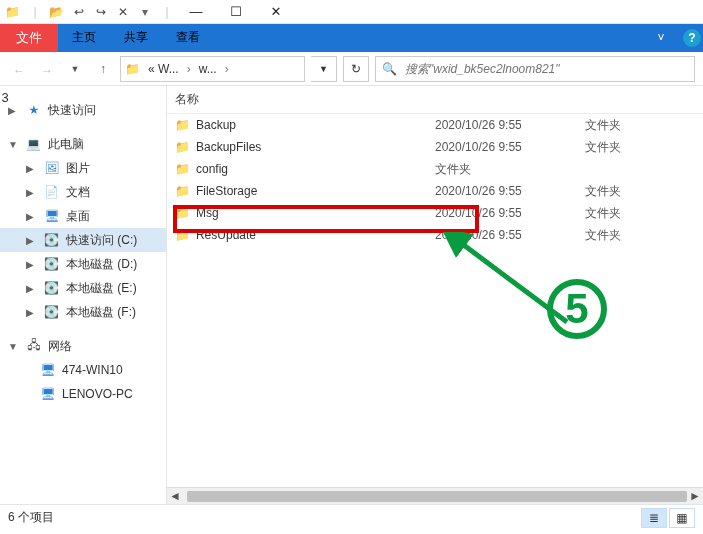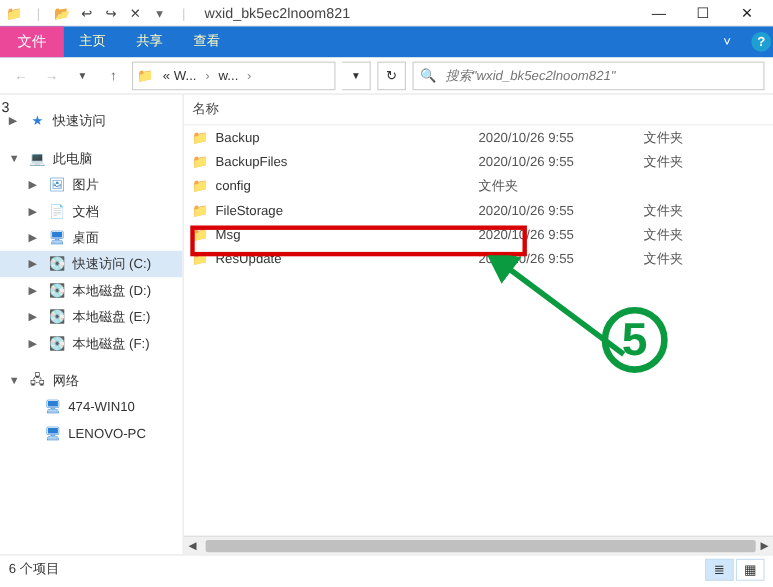--- a/index.html
+++ b/index.html
@@ -34,42 +34,42 @@
   .ribbon {
     display: flex;
     align-items:center;
     height: 28px;
     background: #fff;
     color:#333;
     border-bottom:1px solid #e0e0e0;
     position:relative;
   }
   .ribbon .file-tab {
-    background:#ec4899;
+    background:#ef4444;
     color:#fff;
     padding:0 16px;
     height:28px;
     display:flex;align-items:center;
     font-size:13px;
   }
   .ribbon .tab {
     padding:0 14px;
     height:28px;
     display:flex;align-items:center;
     color:#fff;
     background:#1e74d2;
   }
   .ribbon-bar {
     background:#1e74d2;
     display:flex;
     align-items:center;
     width:100%;
     height:28px;
   }
-  .ribbon .tab.plain { background:transparent; color:#fef9c3; }
+  .ribbon .tab.plain { background:transparent; color:#000000; }
   .ribbon .expand, .ribbon .help {
     position:absolute; top:0; height:28px; width:28px;
     display:flex;align-items:center;justify-content:center;
     color:#fff;
   }
   .ribbon .expand { right:28px; }
   .ribbon .help { right:2px; background:#1e9fd2; border-radius:50%; width:18px; height:18px; top:5px; font-size:12px; font-weight:bold;}
 
   
   .navrow {
@@ -195,21 +195,20 @@
   <div class="qat">
     <span class="folder-ico">📁</span>
     <span style="color:#ccc;">|</span>
     <span class="folder-ico">📂</span>
     <span class="undo-ico">↩</span>
     <span class="redo-ico">↪</span>
     <span class="delete-ico">✕</span>
     <span style="color:#666;">▾</span>
     <span style="color:#ccc;">|</span>
   </div>
-  <div class="title-text">wxid_bk5ec2lnoom821</div>
   <div class="winctrls">
     <span>—</span>
     <span>☐</span>
     <span class="close">✕</span>
   </div>
 </div>
 
 <div class="ribbon">
   <div class="ribbon-bar">
     <div class="file-tab">文件</div>

